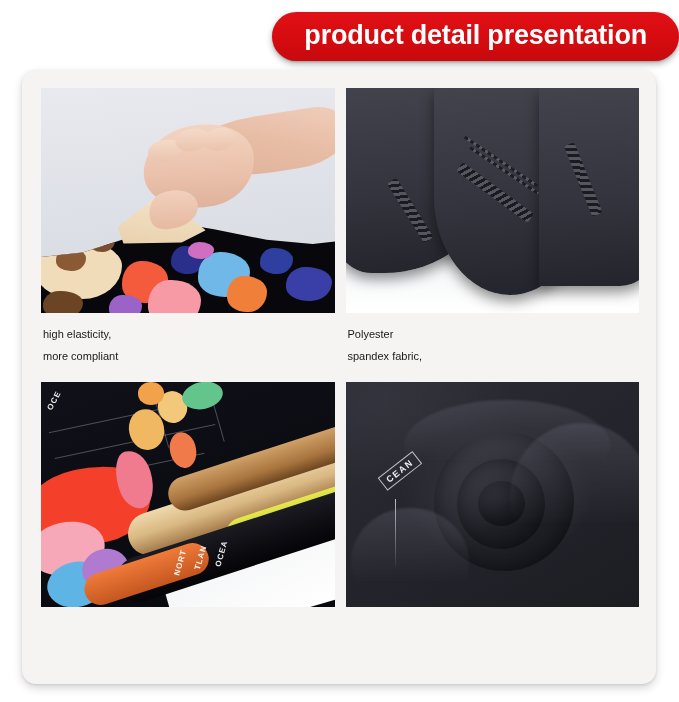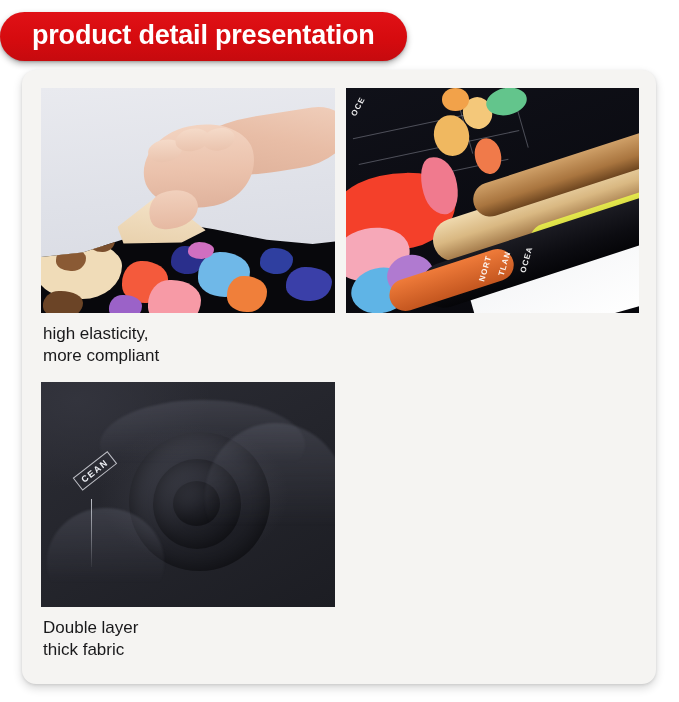--- a/index.html
+++ b/index.html
@@ -17,21 +17,21 @@
 
   
   .header-wrap {
     position: absolute;
     left: 0;
     top: 0;
     width: 679px;
     height: 78px;
     display: flex;
     align-items: flex-start;
-    justify-content: flex-start;
+    justify-content: flex-end;
     padding-top: 12px;
     box-sizing: border-box;
   }
   .title-badge {
     background: #dd0e12;
     background-image: linear-gradient(180deg, #e01116 0%, #d60b0f 55%, #c60a0e 100%);
     color: #ffffff;
     border-radius: 26px;
     padding: 8px 32px 10px 32px;
     font-size: 27px;
@@ -75,21 +75,21 @@
     width: 100%;
     height: 225px;
     position: relative;
     overflow: hidden;
     background: #0b0b10;
     flex: none;
   }
 
   .caption {
     margin-top: 10px;
-    font-size: 17px;
+    font-size: 11px;
     line-height: 22px;
     color: #19191b;
     white-space: pre-line;
     padding-left: 2px;
   }
 
   
   .p1 { background: #e6e7ec; }
   .p1 .backdrop {
     position: absolute; inset: 0;
@@ -310,20 +310,36 @@
             <div class="knuckle" style="left:34%;top:4%;width:30%;height:26%;"></div>
             <div class="knuckle" style="left:58%;top:10%;width:28%;height:26%;"></div>
           </div>
           <div class="pinch"></div>
         </div>
       </div>
       <div class="caption">high elasticity,
 more compliant</div>
     </div>
 
+    <div class="cell">
+      <div class="photo p2">
+        <div class="bg"></div>
+        <div class="whitefloor"></div>
+        <div class="drape d-left"></div>
+        <div class="drape d-mid"></div>
+        <div class="drape d-right"></div>
+        <div class="hem" style="left:10%;top:52%;width:24%;height:5%;transform:rotate(58deg);"></div>
+        <div class="hem" style="left:36%;top:44%;width:30%;height:5%;transform:rotate(36deg);"></div>
+        <div class="hem" style="left:68%;top:38%;width:26%;height:5%;transform:rotate(68deg);"></div>
+        <div class="stitch" style="left:38%;top:32%;width:30%;transform:rotate(34deg);"></div>
+        <div class="stitch" style="left:40%;top:36%;width:28%;transform:rotate(34deg);"></div>
+      </div>
+      <div class="caption">Polyester
+spandex fabric,</div>
+    </div>
 
     <div class="cell">
       <div class="photo p3">
         <div class="bg"></div>
         <div class="floor"></div>
 
         <div class="gridline" style="left:2%;top:14%;width:60%;transform:rotate(-12deg);"></div>
         <div class="gridline" style="left:4%;top:26%;width:56%;transform:rotate(-12deg);"></div>
         <div class="gridline" style="left:6%;top:38%;width:50%;transform:rotate(-12deg);"></div>
         <div class="gridline" style="left:18%;top:4%;width:40%;transform:rotate(74deg);"></div>
@@ -358,18 +374,16 @@
         <div class="bg"></div>
         <div class="swirl" style="left:30%;top:22%;width:48%;height:62%;"></div>
         <div class="swirl" style="left:38%;top:34%;width:30%;height:40%;"></div>
         <div class="swirl" style="left:45%;top:44%;width:16%;height:20%;"></div>
         <div class="ridge" style="left:20%;top:8%;width:70%;height:40%;"></div>
         <div class="ridge" style="left:56%;top:18%;width:48%;height:66%;"></div>
         <div class="ridge" style="left:2%;top:56%;width:40%;height:48%;"></div>
         <div class="ocean-tag">CEAN</div>
         <div class="thread"></div>
       </div>
-      <div class="caption">Double layer
-thick fabric</div>
     </div>
 
   </div>
 </div>
 
 </body></html>

